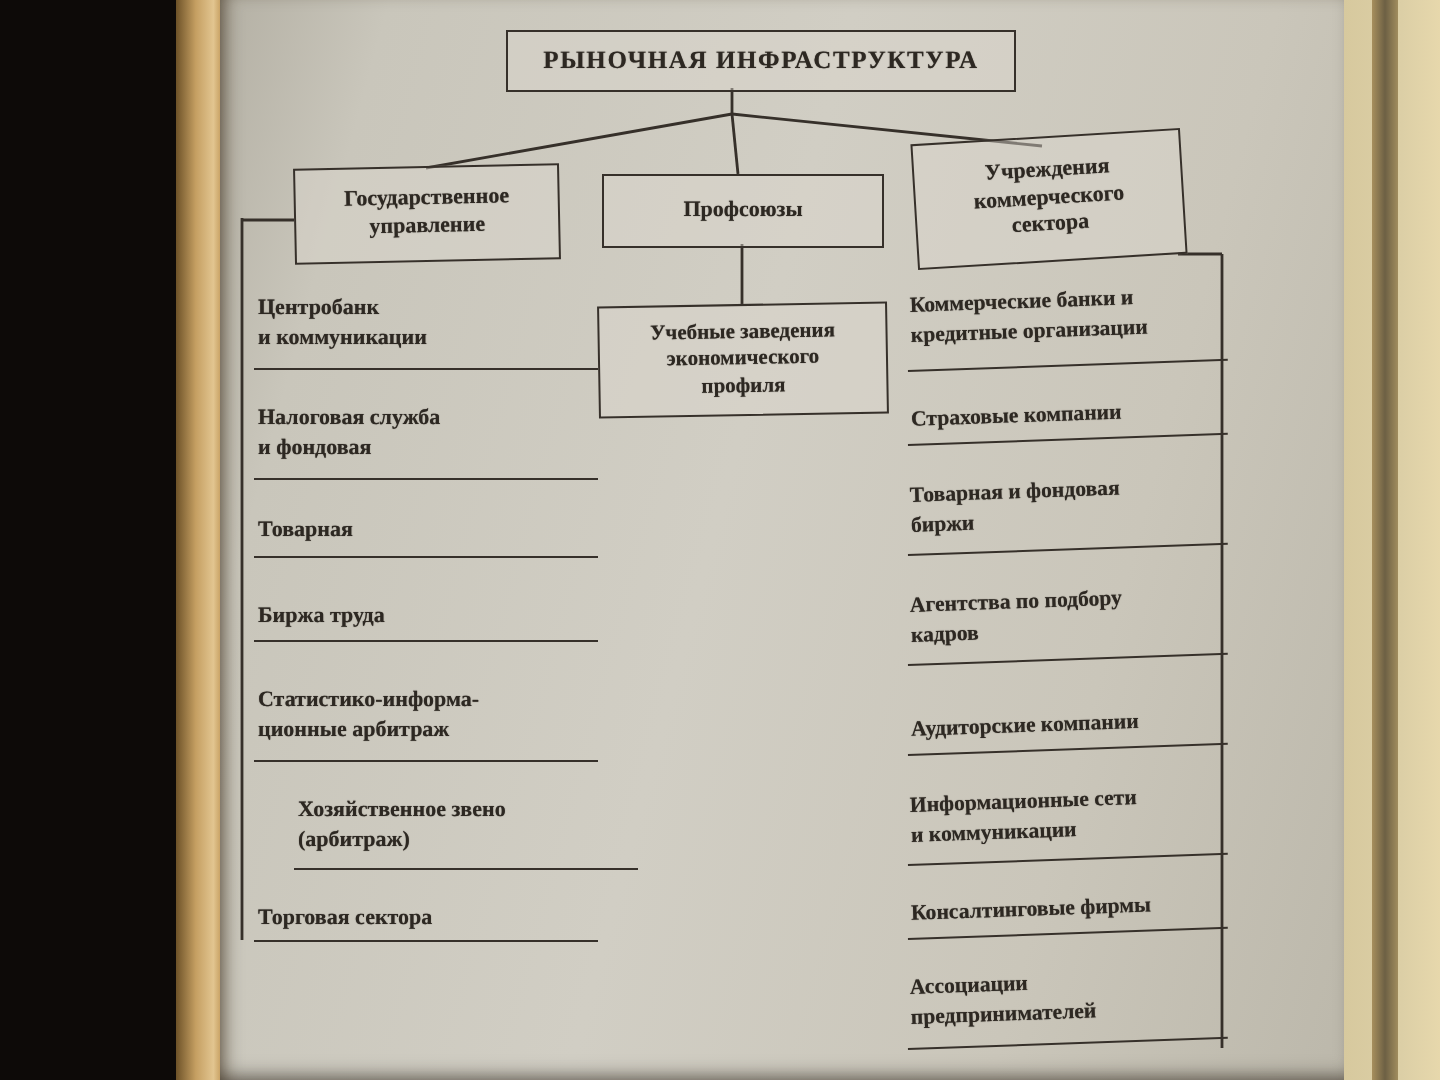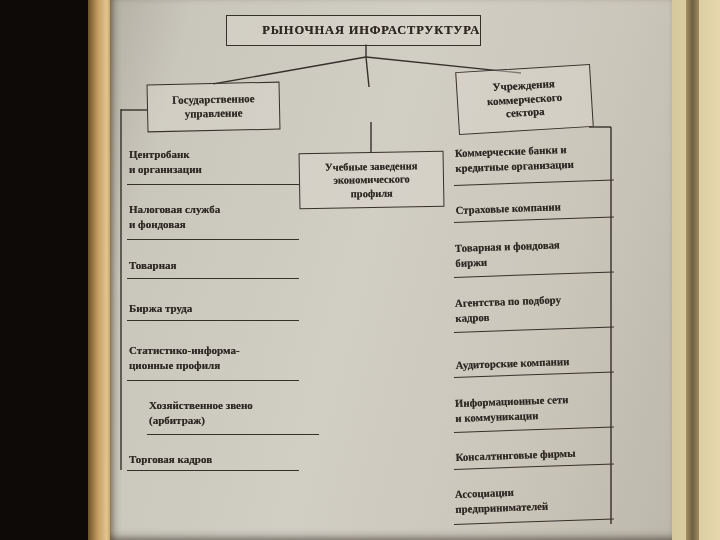--- a/index.html
+++ b/index.html
@@ -20,21 +20,21 @@
 
   
   svg.connectors{position:absolute;left:0;top:0;width:720px;height:540px;}
   svg.connectors line{stroke:#36302a;stroke-width:1.4;}
 
   
   .box{position:absolute;border:1.4px solid #36302a;display:flex;align-items:center;
     justify-content:center;text-align:center;white-space:pre-line;font-weight:bold;
     color:#2d2822;background:rgba(219,216,207,.45);line-height:1.25;
     text-shadow:0 0 .5px rgba(45,40,34,.7);}
-  #title-box{left:226px;top:15px;width:253px;height:29px;font-size:12.5px;letter-spacing:.8px;justify-content:flex-end;}
+  #title-box{left:253px;top:15px;width:253px;height:29px;font-size:12.5px;letter-spacing:.8px;}
   #gov-box{left:147px;top:83px;width:131px;height:46px;font-size:11px;transform:rotate(-1.2deg);}
   #unions-box{left:301px;top:87px;width:139px;height:35px;font-size:11px;}
   #commercial-box{left:457px;top:68px;width:133px;height:61px;font-size:11px;transform:rotate(-3.5deg);}
   #edu-box{left:299px;top:152px;width:143px;height:54px;font-size:10.5px;transform:rotate(-1deg);}
 
   
   .item{position:absolute;border-bottom:1.5px solid #36302a;white-space:pre-line;
     font-weight:bold;color:#2d2822;line-height:1.35;padding-left:2px;
     text-shadow:0 0 .5px rgba(45,40,34,.7);}
   .left-col .item{left:127px;width:170px;font-size:11px;}
@@ -72,45 +72,48 @@
 
   <div class="box" id="title-box">
     <span>РЫНОЧНАЯ ИНФРАСТРУКТУРА</span>
   </div>
 
   <div class="box" id="gov-box">
     <span>Государственное
 управление</span>
   </div>
 
+  <div class="box" id="unions-box">
+    <span>Профсоюзы</span>
+  </div>
 
   <div class="box" id="commercial-box">
     <span>Учреждения
 коммерческого
 сектора</span>
   </div>
 
   <div class="box" id="edu-box">
     <span>Учебные заведения
 экономического
 профиля</span>
   </div>
 
   <div class="left-col">
     <div class="item l0">Центробанк
-и организации</div>
+и коммуникации</div>
     <div class="item l1">Налоговая служба
 и фондовая</div>
     <div class="item l2">Товарная</div>
     <div class="item l3">Биржа труда</div>
     <div class="item l4">Статистико-информа-
-ционные профиля</div>
+ционные арбитраж</div>
     <div class="item l5">Хозяйственное звено
 (арбитраж)</div>
-    <div class="item l6">Торговая кадров</div>
+    <div class="item l6">Торговая сектора</div>
   </div>
 
   <div class="right-col">
     <div class="item r0">Коммерческие банки и
 кредитные организации</div>
     <div class="item r1">Страховые компании</div>
     <div class="item r2">Товарная и фондовая
 биржи</div>
     <div class="item r3">Агентства по подбору
 кадров</div>

